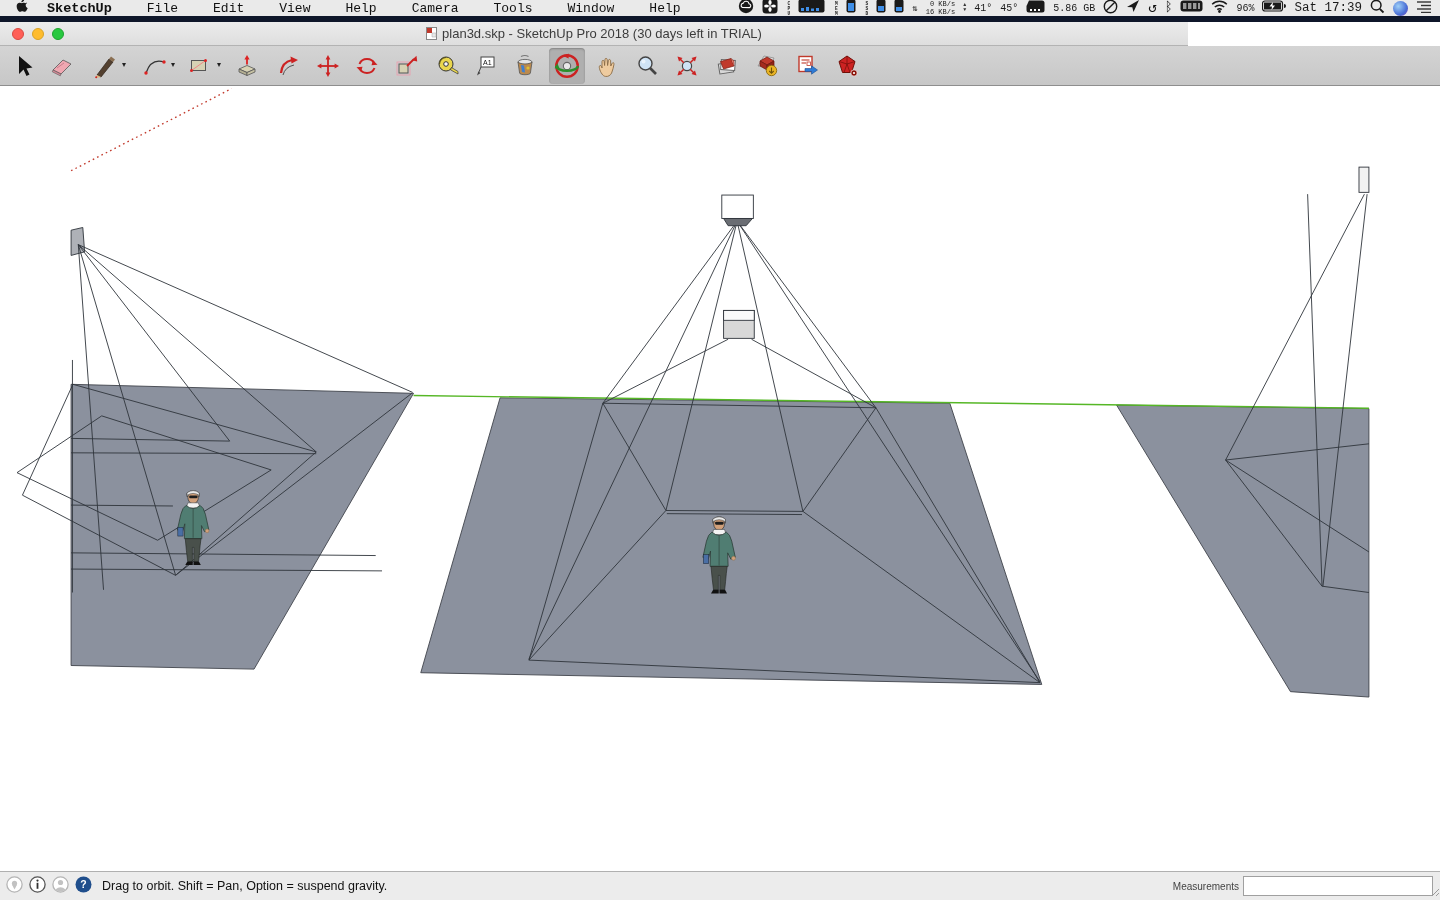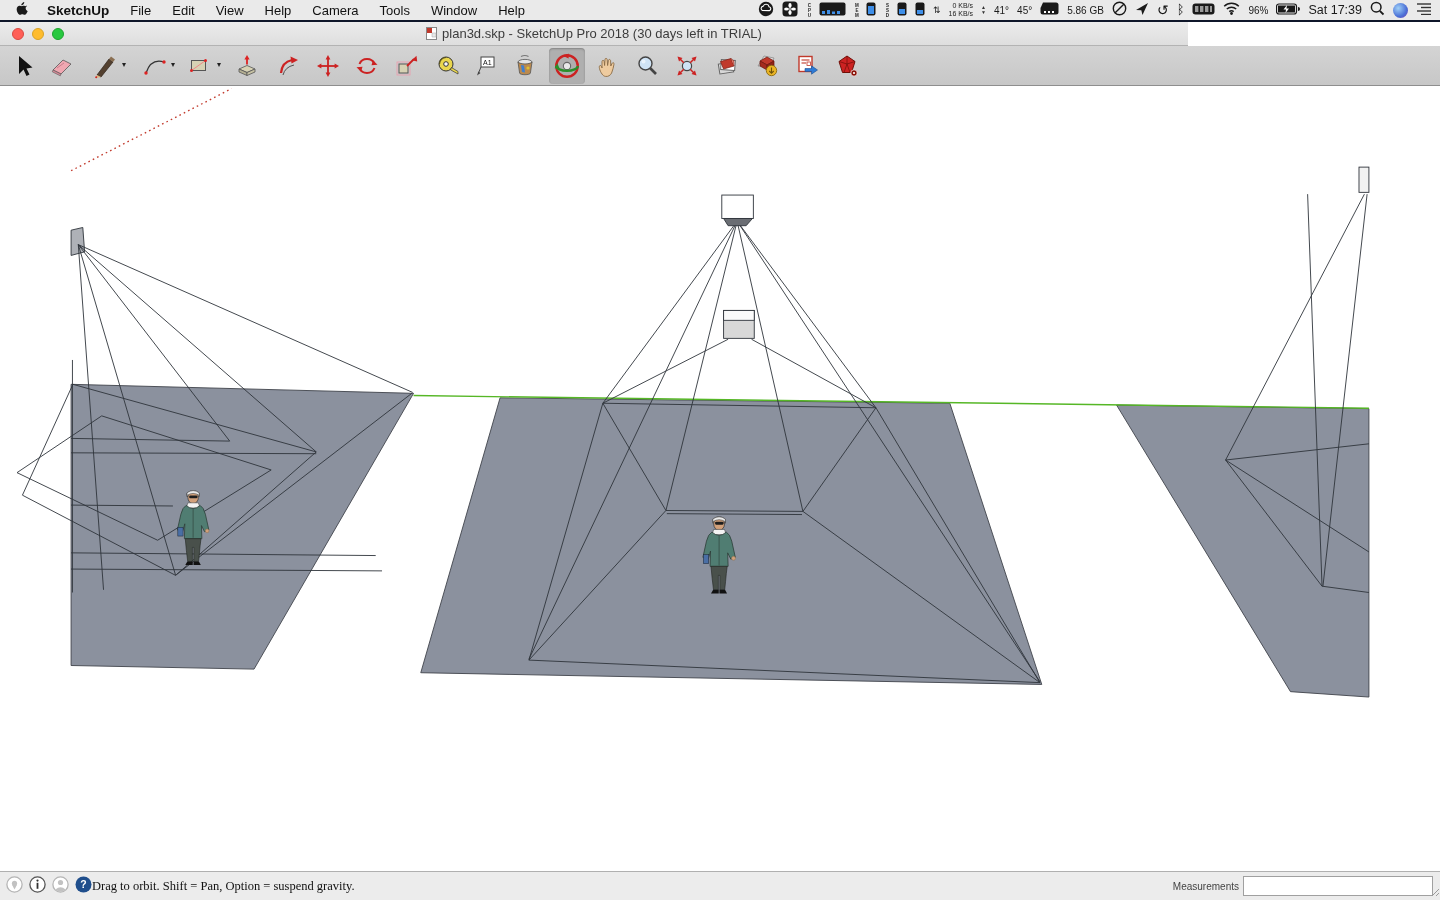--- a/index.html
+++ b/index.html
@@ -1,23 +1,23 @@
 <!DOCTYPE html>
 <html><head>
 <meta charset="utf-8">
 <style>
   html,body{margin:0;padding:0;width:1440px;height:900px;overflow:hidden;
     font-family:"Liberation Sans",sans-serif;background:#fff;position:relative;}
   *{box-sizing:border-box;}
   
   #menubar{position:absolute;left:0;top:0;width:1440px;height:22px;background:#eaeaea;
-    border-bottom:2px solid #0f172a;display:flex;align-items:center;font-size:13px;color:#111;}
+    border-bottom:6px solid #0f172a;display:flex;align-items:center;font-size:13px;color:#111;font-family:Liberation Mono, monospace;}
   #menubar .left{display:flex;align-items:center;padding-left:14px;}
   .appname{font-weight:bold;margin-left:18px;font-size:13.5px;}
-  .menu-item{margin-left:21px;}
+  .menu-item{margin-left:35px;}
   #menubar .right{margin-left:auto;display:flex;align-items:center;gap:8px;padding-right:8px;}
   .mini{font-size:10px;color:#1a1a1a;}
   .vlabel{writing-mode:vertical-rl;text-orientation:upright;font-size:4.5px;line-height:1;
     letter-spacing:0;color:#222;font-weight:bold;}
   .netcol{display:flex;flex-direction:column;align-items:flex-end;font-size:7px;line-height:8px;color:#222;}
   .arrcol{display:flex;flex-direction:column;font-size:5px;line-height:5px;color:#333;}
   .siri{width:15px;height:15px;border-radius:50%;background:radial-gradient(circle at 35% 35%,#9fd0f7,#4a6fd6 60%,#7a3fb0);}
   
   #titlebar{position:absolute;left:0;top:22px;width:1188px;height:24px;background:linear-gradient(#ececec,#dedede);
     border-bottom:1px solid #b3b3b3;}
@@ -30,21 +30,21 @@
   .tool{position:absolute;top:2px;width:36px;height:36px;display:flex;align-items:center;justify-content:center;
     border-radius:4px;}
   .tool.sel{background:#afafaf;box-shadow:inset 0 1px 2px rgba(0,0,0,.25);}
   .caret{position:absolute;top:14px;font-size:8px;color:#222;}
   
   #viewport{position:absolute;left:0;top:86px;width:1440px;height:785px;background:#fff;}
   
   #statusbar{position:absolute;left:0;top:871px;width:1440px;height:29px;background:#ececec;
     border-top:1px solid #b0b0b0;display:flex;align-items:center;font-size:12.5px;color:#111;}
   #statusbar .sicons{display:flex;align-items:center;gap:6px;padding-left:6px;}
-  #statusbar .hint{margin-left:0;font-family:Liberation Serif, serif;}
+  #statusbar .hint{margin-left:10px;}
   #statusbar .mright{margin-left:auto;display:flex;align-items:center;padding-right:7px;}
   #statusbar .mlabel{color:#444;margin-right:4px;font-size:10px;}
   #measure-input{width:190px;height:20px;border:1px solid #a0a0a0;background:#fff;font-size:12px;padding:0 4px;
     font-family:"Liberation Sans",sans-serif;}
   .grip{position:absolute;right:0;bottom:0;}
 </style>
 </head>
 <body>
 
 <div id="menubar">

